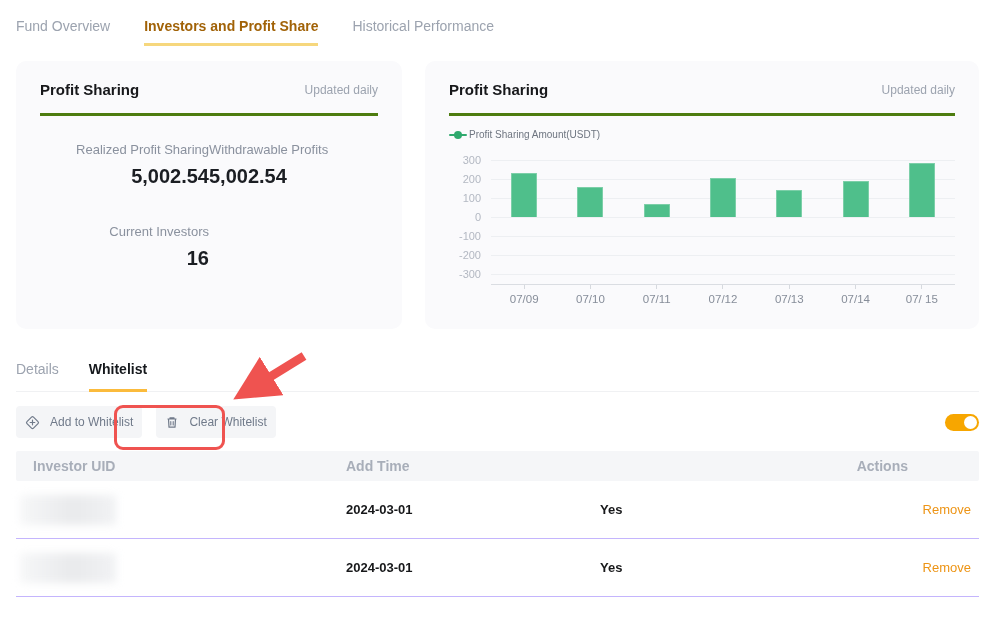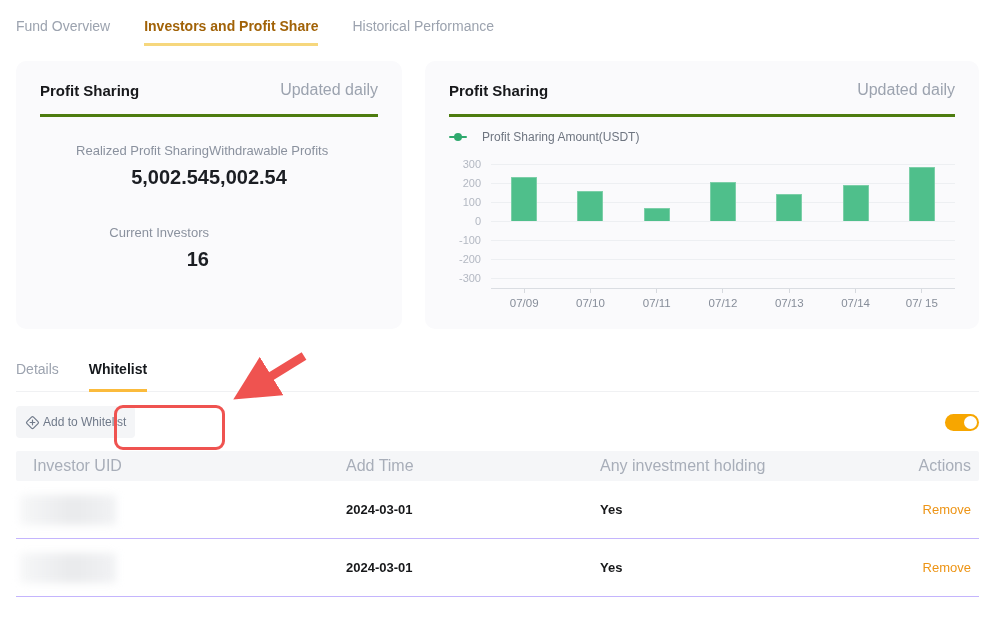--- a/index.html
+++ b/index.html
@@ -17,30 +17,30 @@
   .top-tab { font-size:14px; color:#9CA3AF; padding-bottom:9px; border-bottom:3px solid transparent; cursor:pointer; white-space:nowrap; }
   .top-tab.active { color:#a16207; font-weight:700; border-bottom-color:#F6D77D; }
 
   
   .cards { display:flex; gap:23px; margin:15px 16px 0 16px; }
   .card { background:#FAFAFC; border-radius:10px; height:268px; padding:20px 24px; }
   .card-left { width:386px; flex:0 0 386px; }
   .card-right { flex:1; }
   .card-head { display:flex; justify-content:space-between; align-items:center; padding-bottom:15px; border-bottom:3px solid #4d7c0f; }
   .card-title { font-size:15px; font-weight:700; color:#17181B; }
-  .updated { font-size:16px; color:#9CA3AF; }
+  .updated { font-size:12px; color:#9CA3AF; }
 
   .stats { display:grid; grid-template-columns:1fr 1fr; row-gap:36px; margin-top:26px; }
   .stat.right { text-align:right; }
   .stat-label { font-size:13px; color:#8A919E; }
   .stat-value { font-size:20px; font-weight:700; margin-top:8px; color:#1B1E23; }
   .stat-value.green { color:#21B566; }
 
   
-  .legend-row { display:flex; align-items:center; gap:15px; margin-top:13px; font-size:12px; color:#6E7580; }
+  .legend-row { display:flex; align-items:center; gap:2px; margin-top:13px; font-size:10px; color:#6E7580; }
   .legend-marker { position:relative; width:18px; height:8px; flex:0 0 18px; }
   .legend-marker .line { position:absolute; left:0; right:0; top:3px; height:2px; background:#2FA96E; border-radius:1px; }
   .legend-marker .dot { position:absolute; left:5px; top:0; width:8px; height:8px; border-radius:50%; background:#2FA96E; }
 
   .chart { display:flex; margin-top:20px; }
   .ylabels { position:relative; width:32px; flex:0 0 32px; margin-right:10px; }
   .ytick { position:absolute; right:0; font-size:11px; color:#B3B8C2; text-align:right; width:100%; }
   .plotwrap { flex:1; }
   .plot { position:relative; height:114px; }
   .gridline { position:absolute; left:0; right:0; height:1px; background:#EDEFF2; }
@@ -54,30 +54,30 @@
   .xlabels { display:flex; margin-top:4px; }
   .xlabel { flex:1; text-align:center; font-size:11.5px; color:#868D99; }
 
   
   .sub-tabs { display:flex; gap:30px; margin:32px 16px 0 16px; border-bottom:1px solid #F0F1F3; }
   .sub-tab { font-size:14px; color:#9CA3AF; padding-bottom:12px; border-bottom:3px solid transparent; margin-bottom:-1px; cursor:pointer; }
   .sub-tab.active { color:#15181C; font-weight:700; border-bottom-color:#FBBB3C; }
 
   
   .toolbar { display:flex; align-items:center; margin:13px 16px 0 16px; height:34px; }
-  .btn { display:inline-flex; align-items:center; gap:3px; background:#F4F5F7; border:none; border-radius:4px; height:32px; padding:0 9px; font-size:12px; color:#707A8A; font-family:inherit; cursor:pointer; white-space:nowrap; }
+  .btn { display:inline-flex; align-items:center; gap:10px; background:#F4F5F7; border:none; border-radius:4px; height:32px; padding:0 9px; font-size:12px; color:#707A8A; font-family:inherit; cursor:pointer; white-space:nowrap; }
   .btn + .btn { margin-left:14px; }
   .btn svg { display:block; }
   .toggle { margin-left:auto; width:34px; height:17px; border-radius:9px; background:#F7A600; position:relative; cursor:pointer; }
   .toggle .knob { position:absolute; top:2px; right:2px; width:13px; height:13px; border-radius:50%; background:#fff; }
 
   
   .table { margin:12px 16px 0 16px; }
   .thead, .trow { display:grid; grid-template-columns:330px 254px 316px 1fr; align-items:center; }
-  .thead { background:#F5F6F8; height:30px; font-size:16px; color:#A8AEB9; border-radius:2px; }
+  .thead { background:#F5F6F8; height:30px; font-size:14px; color:#A8AEB9; border-radius:2px;font-weight:bold; }
   .th:first-child { padding-left:17px; }
   .th:last-child, .td:last-child { text-align:right; padding-right:8px; }
   .trow { height:58px; border-bottom:1px solid #c4b5fd; font-size:13px; font-weight:700; color:#17181A; }
   .td:first-child { padding-left:4px; }
   .uid-blur { width:96px; height:30px; border-radius:3px; background:linear-gradient(90deg,#F6F7F8 0%,#E9EAEC 55%,#F1F2F4 100%); filter:blur(4px); }
   .remove-link { color:#ED9415; font-weight:400; font-size:13px; cursor:pointer; }
 
   
   .anno-rect { position:absolute; left:114px; top:405px; width:111px; height:45px; border:3px solid #EF5350; border-radius:9px; pointer-events:none; }
   .anno-arrow { position:absolute; left:218px; top:350px; pointer-events:none; }
@@ -215,30 +215,38 @@
 <div class="toolbar">
   <button class="btn">
     <span>
       <svg width="15" height="15" viewBox="0 0 15 15" fill="none">
         <rect x="3" y="3" width="9.2" height="9.2" rx="1.4" transform="rotate(45 7.5 7.5)" stroke="#707A8A" stroke-width="1.2"></rect>
         <path d="M7.5 5.2v4.6M5.2 7.5h4.6" stroke="#707A8A" stroke-width="1.2" stroke-linecap="round"></path>
       </svg>
     </span>
     <span>Add to Whitelist</span>
   </button>
+  <button class="btn">
+    <span>
+      <svg width="14" height="15" viewBox="0 0 14 15" fill="none">
+        <path d="M2.5 4h9M5 4V2.8h4V4M3.5 4l.5 8.2h6l.5-8.2" stroke="#707A8A" stroke-width="1.2" stroke-linejoin="round"></path>
+        <path d="M5.8 6.5v3.5M8.2 6.5v3.5" stroke="#707A8A" stroke-width="1.1" stroke-linecap="round"></path>
+      </svg>
+    </span>
+    <span>Clear Whitelist</span>
+  </button>
   <div class="toggle">
     <div class="knob"></div>
   </div>
 </div>
 
 <div class="table">
   <div class="thead">
     <div class="th">Investor UID</div>
     <div class="th">Add Time</div>
-    <div class="th">Any investment holding</div>
     <div class="th">Actions</div>
   </div>
 
   <div class="trow">
     <div class="td">
         <div class="uid-blur"></div>
       </div>
     <div class="td">2024-03-01</div>
     <div class="td">Yes</div>
     <div class="td"><span class="remove-link">Remove</span></div>

